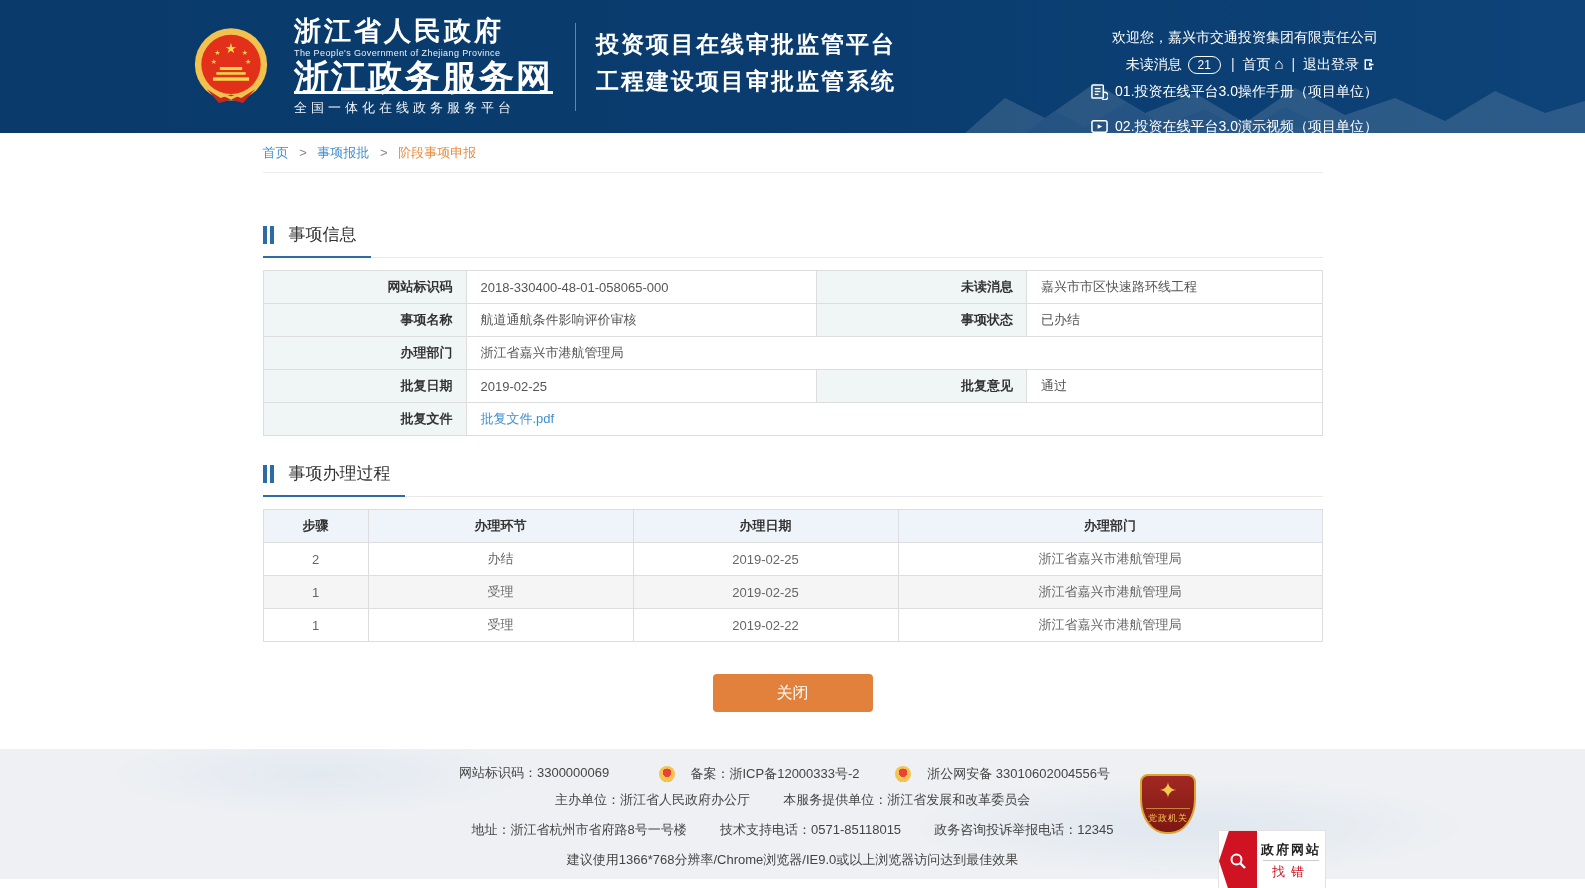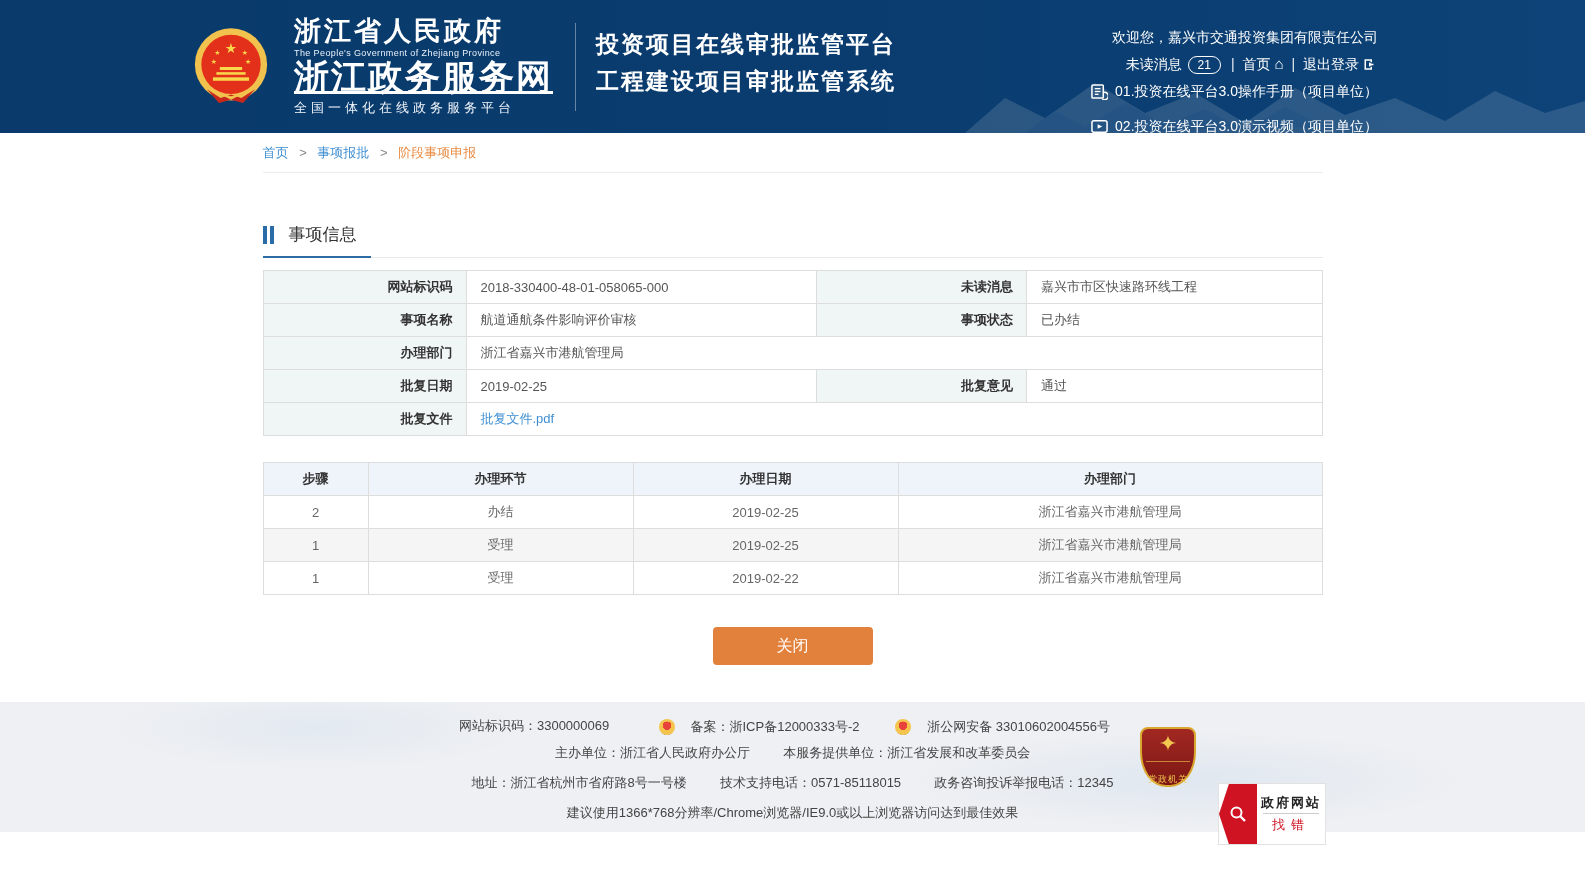--- a/index.html
+++ b/index.html
@@ -68,21 +68,21 @@
   .f-line { height:30px; line-height:30px; white-space:nowrap; }
   .f-line1 { padding-top:6px; height:36px; line-height:36px; }
   .f-group { display:inline-flex; align-items:center; gap:16px; margin:0 16px; vertical-align:middle; }
   .badge-dot { width:16px; height:16px; border-radius:50%; background:radial-gradient(circle at 50% 42%, #e8433a 0 34%, #f4c44d 35% 72%, #d39a2b 73% 100%); display:inline-block; }
   .f-spacer { display:inline-block; width:26px; }
 
   .party-badge { position:absolute; left:1140px; top:25px; width:56px; height:60px; cursor:pointer;
     background:linear-gradient(#a22822,#7c1713); border:2px solid #d9a62e;
     border-radius:8px 8px 46% 46%/8px 8px 58% 58%; color:#f3c84f; text-align:center; }
   .party-star { font-size:22px; line-height:30px; display:block; }
-  .party-label { font-size:9px; letter-spacing:1px; display:block; border-top:1px solid rgba(243,200,79,.6); margin:2px 4px 0; padding-top:11px; }
+  .party-label { font-size:9px; letter-spacing:1px; display:block; border-top:1px solid rgba(243,200,79,.6); margin:2px 4px 0; padding-top:3px; }
 
   .finderr-badge { position:absolute; left:1218px; top:33px; width:108px; height:62px; background:#fff; border:1px solid #e2e2e2; display:flex; align-items:stretch; cursor:pointer;margin-top:48px; }
   .fe-flag { width:38px; background:#cf1322; clip-path:polygon(100% 0,100% 100%,26% 100%,0 50%,26% 0); display:flex; align-items:center; justify-content:center; }
   .fe-text { flex:1; display:flex; flex-direction:column; justify-content:center; }
   .fe-t1 { font-size:13px; color:#222; font-weight:bold; letter-spacing:2px; line-height:18px; }
   .fe-t2 { font-size:13px; color:#cf1322; letter-spacing:6px; line-height:18px; border-top:1px solid #ccc; margin:1px 6px 0; padding-top:2px; }
 </style>
 </head>
 <body>
 
@@ -196,20 +196,29 @@
       </tr>
       <tr>
         <td class="lbl">批复文件</td>
         <td class="val" colspan="3"><a>批复文件.pdf</a></td>
       </tr>
     </tbody>
       </table>
   </div>
 
   <div class="section-2">
+    <div class="sec-head">
+      <span class="sec-title">
+        <span class="bars">
+            <i></i>
+            <i></i>
+          </span>
+        <span>事项办理过程</span>
+      </span>
+    </div>
     <table class="proc-table">
       <thead>
         <tr>
           <th class="c-step">步骤</th>
           <th class="c-link">办理环节</th>
           <th class="c-date">办理日期</th>
           <th>办理部门</th>
         </tr>
       </thead>
       <tbody>

